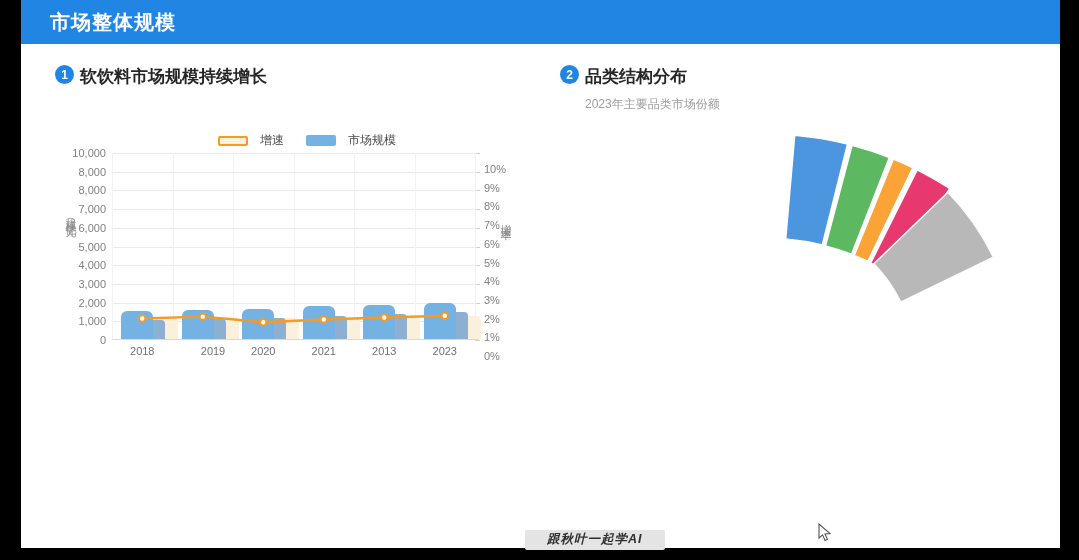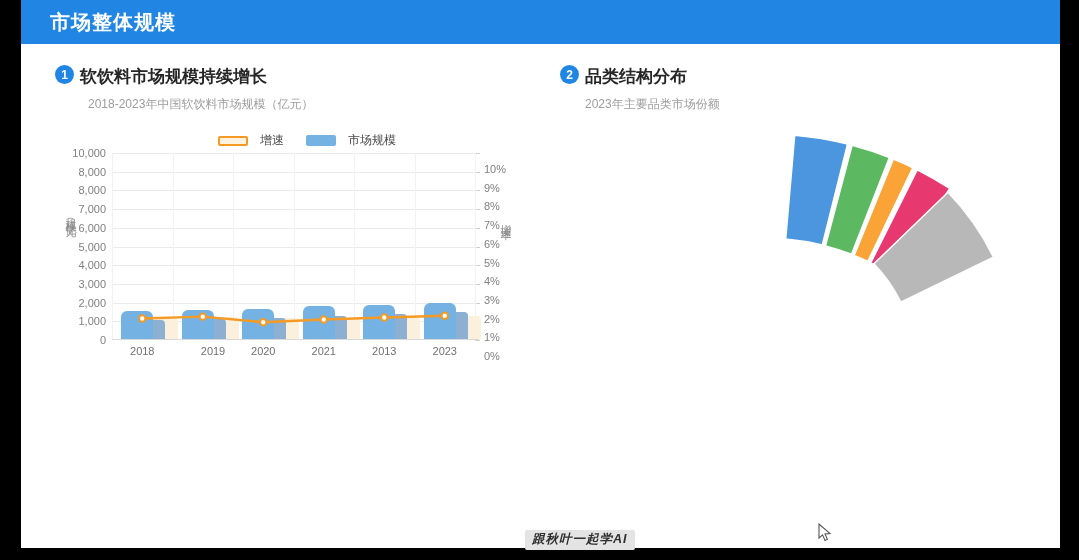--- a/index.html
+++ b/index.html
@@ -39,37 +39,36 @@
   .legend { position:absolute; left:197px; top:132px; display:flex; align-items:center; gap:12px;
             font-size:12px; color:#4a4a4a; }
   .sw-outline { width:30px; height:10px; background:#FDF3E0; border:2px solid #F59A23; border-radius:2px; }
   .sw-solid { width:30px; height:11px; background:#74B2E4; border-radius:2px; margin-left:10px; }
 
   
   .pie-svg { position:absolute; left:520px; top:110px; }
 
   
   .watermark { position:absolute; left:504px; top:530px; background:#E4E4E4; color:#2F2F2F;
-               font-size:12.5px; font-weight:bold; font-style:italic; padding:1px 7px 2px;
+               font-size:12.5px; font-weight:bold; font-style:italic; padding:1px 22px 2px;
                border-radius:2px; letter-spacing:1px; }
 
   .cursor { position:absolute; left:797px; top:523px; }
 </style>
 </head>
 <body>
 
 <div class="stage">
 
   <div class="header">
     <div class="header-title">市场整体规模</div>
   </div>
 
   <div class="sec-badge" style="left:34px; top:65px;">1</div>
   <div class="sec-title" style="left:59px; top:65px;">软饮料市场规模持续增长</div>
-  <div class="sec-sub" style="left:67px; top:96px;">2018-2023年中国软饮料市场规模（亿元）</div>
 
   <div class="sec-badge" style="left:539px; top:65px;">2</div>
   <div class="sec-title" style="left:564px; top:65px;">品类结构分布</div>
   <div class="sec-sub" style="left:564px; top:96px;">2023年主要品类市场份额</div>
 
   <div class="legend">
     <span class="sw-outline"></span>
     <span>增速</span>
     <span class="sw-solid"></span>
     <span>市场规模</span>

